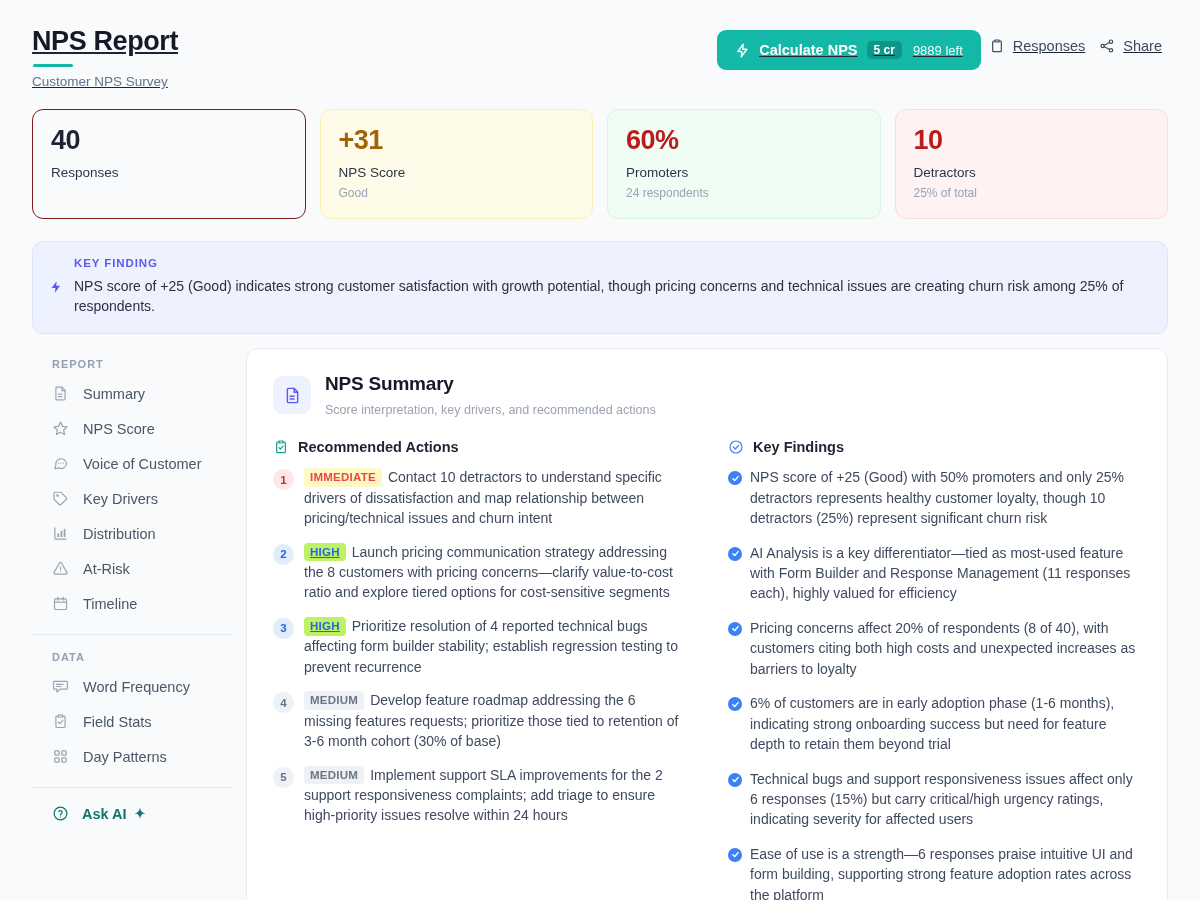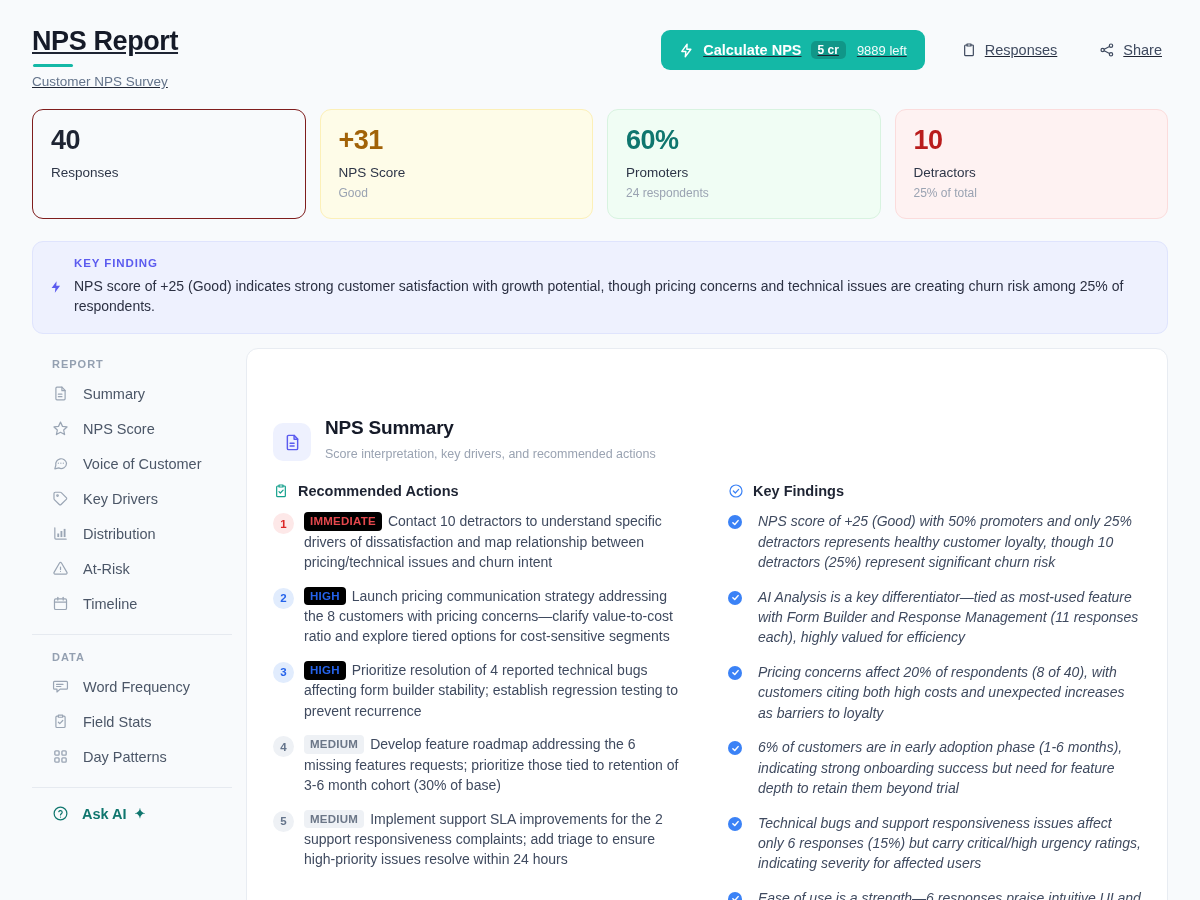--- a/index.html
+++ b/index.html
@@ -16,21 +16,21 @@
   .header {
     display: flex; align-items: flex-start; justify-content: space-between;
     padding: 24px 32px 0 32px;
     text-decoration: underline;
   }
   .title-block { padding-top: 2px; }
   .page-title { font-size: 27px; font-weight: bold; letter-spacing: -0.4px; color: #151a28; }
   .title-rule { width: 40px; height: 3px; background: #14b8a6; border-radius: 2px; margin: 7px 0 7px 1px; }
   .subtitle { font-size: 13.5px; color: #64748b; }
 
-  .header-actions { display: flex; align-items: center; gap: 30px; padding-top: 6px; }
+  .header-actions { display: flex; align-items: flex-start; gap: 2px; padding-top: 6px; }
   .calc-btn {
     display: inline-flex; align-items: center; gap: 9px;
     background: #14b8a6; color: #ffffff;
     border: none; border-radius: 9px;
     padding: 11px 18px; font-size: 14.5px; font-weight: bold;
     font-family: "Liberation Sans", sans-serif;
     cursor: pointer; white-space: nowrap;
   }
   .calc-btn .pill {
     background: rgba(0,0,0,0.18); border-radius: 5px;
@@ -51,21 +51,21 @@
     flex: 1; border-radius: 11px; padding: 16px 18px 18px 18px;
     min-height: 100px;
   }
   .stat.neutral { background: #f8fafc; border: 1px solid #7f1d1d; }
   .stat.amber   { background: #fefce8; border: 1px solid #fcf0b8; }
   .stat.green   { background: #f0fdf4; border: 1px solid #d8f3e0; }
   .stat.red     { background: #fef2f2; border: 1px solid #fbdcdc; }
   .stat-value { font-size: 27px; font-weight: bold; letter-spacing: -0.5px; line-height: 1.1; }
   .stat.neutral .stat-value { color: #1e2433; }
   .stat.amber   .stat-value { color: #a16207; }
-  .stat.green   .stat-value { color: #0f766e; }
+  .stat.green   .stat-value { color: #b91c1c; }
   .stat.red     .stat-value { color: #b91c1c; }
   .stat-label { font-size: 13.5px; color: #2d3547; margin-top: 9px; }
   .stat-sub   { font-size: 12px; color: #9aa3b2; margin-top: 6px; }
 
   
   .keyfind {
     margin: 22px 32px 0 32px;
     background: #eef1fe; border: 1px solid #dfe4fd;
     border-radius: 11px; padding: 15px 18px 17px 16px;
     display: flex; gap: 11px;
@@ -99,21 +99,21 @@
     cursor: pointer;
   }
   .ask-ai .spark { font-size: 13px; margin-left: -5px; }
 
   
   .card {
     flex: 1; background: #ffffff; border: 1px solid #e8ecf2;
     border-radius: 12px; padding: 24px 26px 0 26px;
     min-height: 566px;
   }
-  .card-head { display: flex; gap: 14px; align-items: flex-end; margin-top: 44px; }
+  .card-head { display: flex; gap: 14px; align-items: center; }
   .card-icon {
     width: 38px; height: 38px; border-radius: 10px; background: #eef1fe;
     display: flex; align-items: center; justify-content: center; color: #5b5bef; flex: none;
   }
   .card-title { font-size: 19px; font-weight: bold; color: #151a28; letter-spacing: -0.2px; }
   .card-sub { font-size: 12.5px; color: #9aa3b2; margin-top: 8px; }
 
   .columns { display: flex; gap: 42px; margin-top: 22px; }
   .col { flex: 1; min-width: 0; }
   .col-head {
@@ -132,26 +132,26 @@
   }
   .num.p-immediate { background: #fde8e8; color: #dc2626; }
   .num.p-high      { background: #e1ecfd; color: #2563eb; }
   .num.p-medium    { background: #eef1f5; color: #64748b; }
   .action-text { font-size: 14px; line-height: 1.46; color: #3f4a5f; }
   .badge {
     display: inline-block; border-radius: 4px; padding: 1px 6px;
     font-size: 11.5px; font-weight: bold; letter-spacing: 0.25px;
     margin-right: 6px; vertical-align: 1px;
   }
-  .badge.p-immediate { background: #000000; color: #e5484d; }
-  .badge.p-high      { background: #000000; color: #2563eb; }
+  .badge.p-immediate { background: #fef9c3; color: #e5484d; }
+  .badge.p-high      { background: #bef264; color: #2563eb; text-decoration: underline; }
   .badge.p-medium    { background: #eef1f5; color: #6b7687; }
 
   
-  .finding { display: flex; gap: 16px; margin-bottom: 14px; font-style: italic; }
+  .finding { display: flex; gap: 8px; margin-bottom: 14px; }
   .check {
     width: 14px; height: 14px; border-radius: 50%; flex: none; margin-top: 4px;
     background: #3b82f6; color: #fff;
     display: flex; align-items: center; justify-content: center;
   }
   .finding-text { font-size: 14px; line-height: 1.46; color: #3f4a5f; }
 </style>
 </head>
 <body>
 

